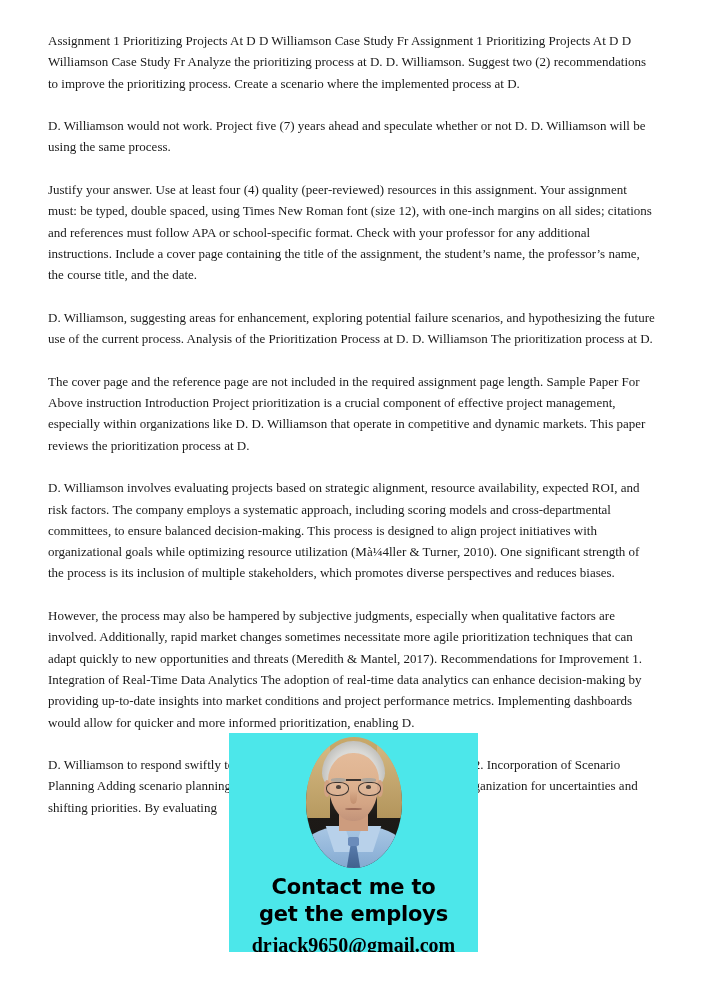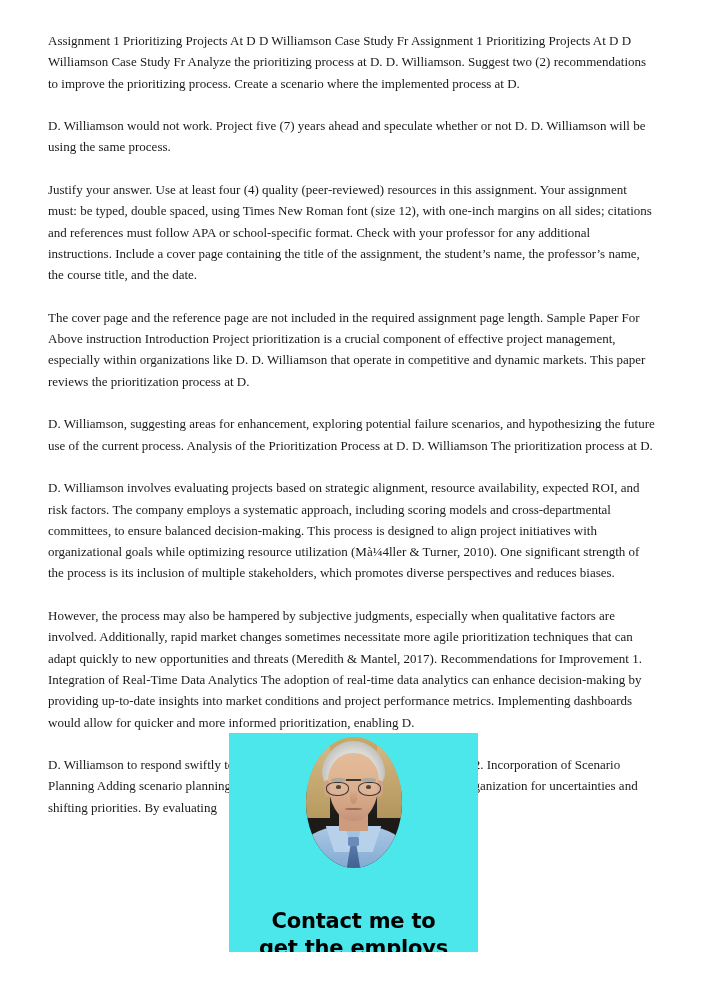--- a/index.html
+++ b/index.html
@@ -50,21 +50,20 @@
     left: 229px;
     top: 733px;
     width: 249px;
     height: 219px;
     background: #4ce7ea;
     z-index: 40;
     display: flex;
     flex-direction: column;
     align-items: center;
     overflow: hidden;
-    gap: 34px;
   }
 
   #contact-photo {
     position: relative;
     width: 96px;
     height: 131px;
     margin-top: 4px;
     border-radius: 50% / 50%;
     overflow: hidden;
     flex: none;
@@ -271,22 +270,22 @@
 </style>
 </head>
 <body>
 
 <div id="page">
 
   <div id="doc-body">
     <p class="para">Assignment 1 Prioritizing Projects At D D Williamson Case Study Fr Assignment 1 Prioritizing Projects At D D Williamson Case Study Fr Analyze the prioritizing process at D. D. Williamson. Suggest two (2) recommendations to improve the prioritizing process. Create a scenario where the implemented process at D.</p>
     <p class="para">D. Williamson would not work. Project five (7) years ahead and speculate whether or not D. D. Williamson will be using the same process.</p>
     <p class="para">Justify your answer. Use at least four (4) quality (peer-reviewed) resources in this assignment. Your assignment must: be typed, double spaced, using Times New Roman font (size 12), with one-inch margins on all sides; citations and references must follow APA or school-specific format. Check with your professor for any additional instructions. Include a cover page containing the title of the assignment, the student’s name, the professor’s name, the course title, and the date.</p>
+    <p class="para">D. Williamson, suggesting areas for enhancement, exploring potential failure scenarios, and hypothesizing the future use of the current process. Analysis of the Prioritization Process at D. D. Williamson The prioritization process at D.</p>
     <p class="para">The cover page and the reference page are not included in the required assignment page length. Sample Paper For Above instruction Introduction Project prioritization is a crucial component of effective project management, especially within organizations like D. D. Williamson that operate in competitive and dynamic markets. This paper reviews the prioritization process at D.</p>
-    <p class="para">D. Williamson, suggesting areas for enhancement, exploring potential failure scenarios, and hypothesizing the future use of the current process. Analysis of the Prioritization Process at D. D. Williamson The prioritization process at D.</p>
     <p class="para">D. Williamson involves evaluating projects based on strategic alignment, resource availability, expected ROI, and risk factors. The company employs a systematic approach, including scoring models and cross-departmental committees, to ensure balanced decision-making. This process is designed to align project initiatives with organizational goals while optimizing resource utilization (Mà¼4ller &amp; Turner, 2010). One significant strength of the process is its inclusion of multiple stakeholders, which promotes diverse perspectives and reduces biases.</p>
     <p class="para">However, the process may also be hampered by subjective judgments, especially when qualitative factors are involved. Additionally, rapid market changes sometimes necessitate more agile prioritization techniques that can adapt quickly to new opportunities and threats (Meredith &amp; Mantel, 2017). Recommendations for Improvement 1. Integration of Real-Time Data Analytics The adoption of real-time data analytics can enhance decision-making by providing up-to-date insights into market conditions and project performance metrics. Implementing dashboards would allow for quicker and more informed prioritization, enabling D.</p>
     <p class="para">D. Williamson to respond swiftly to market dynamics (Laudon &amp; Laudon, 2018). 2. Incorporation of Scenario Planning Adding scenario planning to the prioritization process can prepare the organization for uncertainties and shifting priorities. By evaluating</p>
   </div>
 
   <div id="contact-overlay">
 
     <div id="contact-photo">
       <div class="ph-bg"></div>
       <div class="ph-bg-left"></div>

